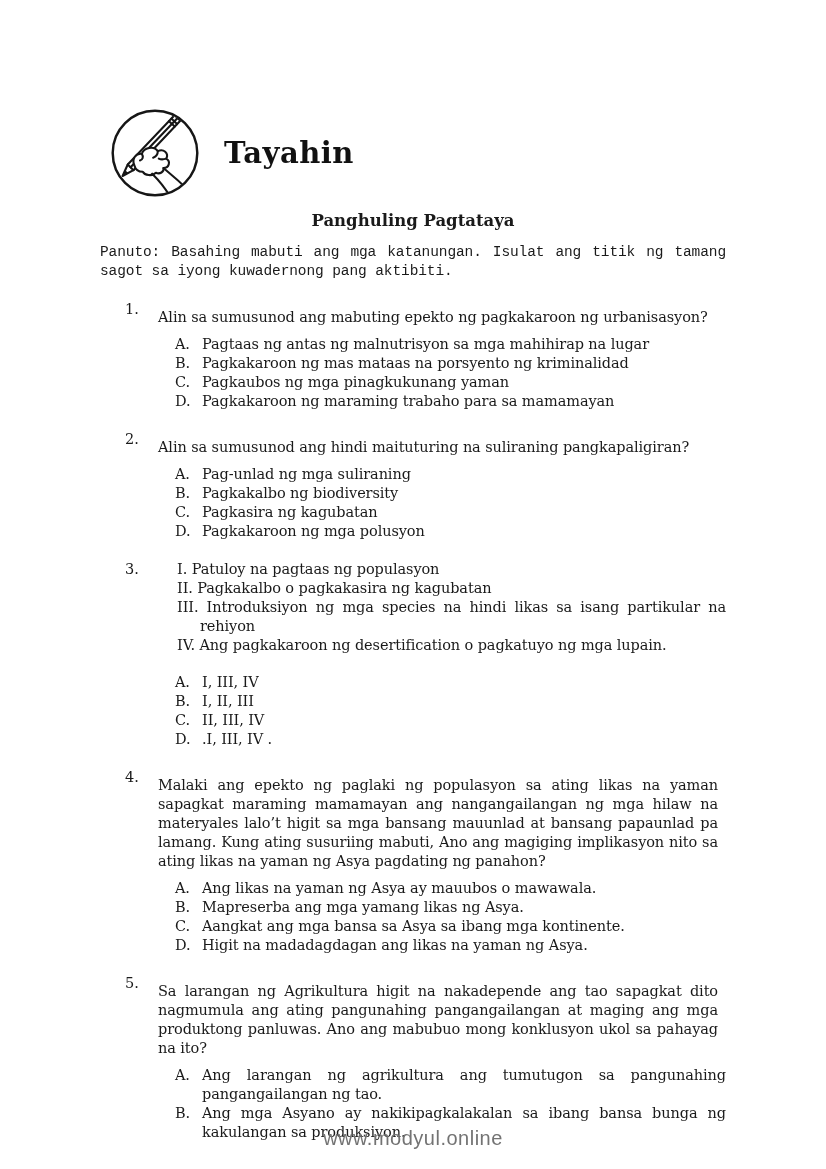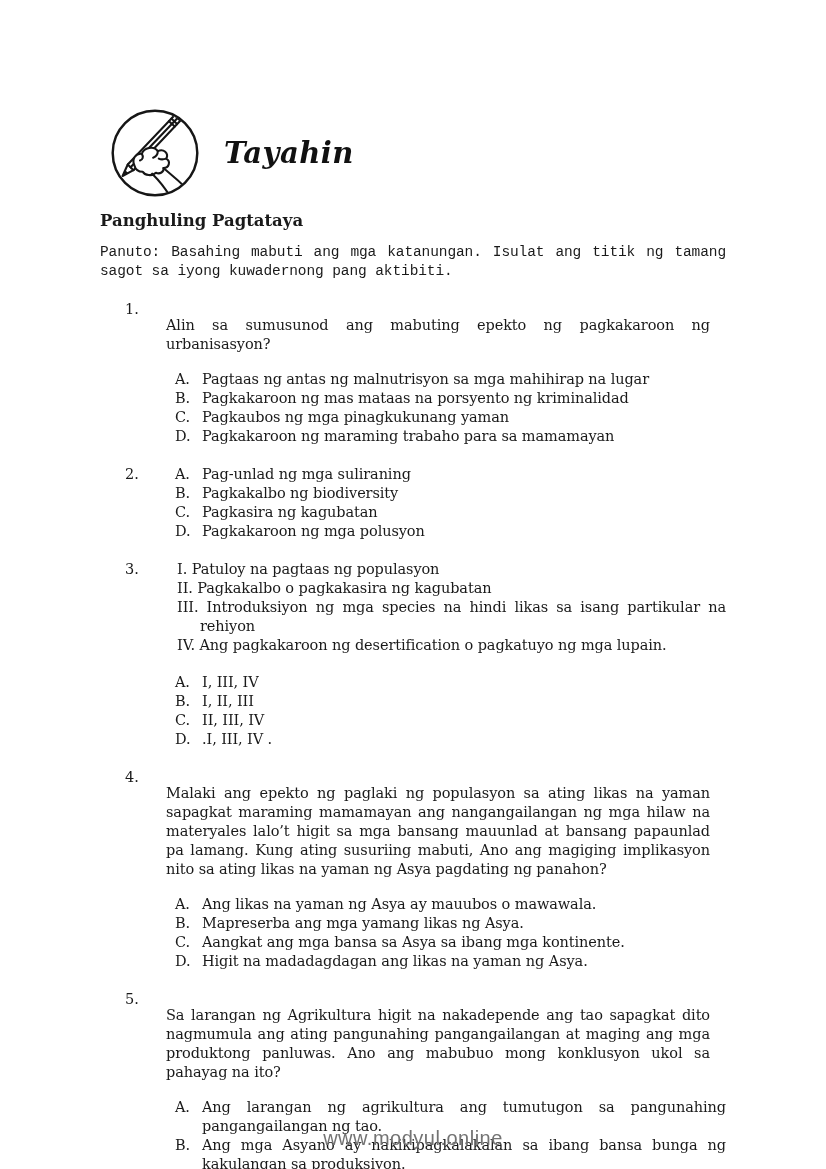--- a/index.html
+++ b/index.html
@@ -25,45 +25,45 @@
     padding-top: 106px;
     padding-left: 8px;
   }
   .icon-circle { width: 94px; height: 94px; flex: none; }
   .icon-circle svg { width: 100%; height: 100%; display: block; }
   .doc-title {
     margin: 0;
     font-size: 29px;
     line-height: 34px;
     font-weight: bold;
-    font-style: italic;
     letter-spacing: 0.5px;
     color: #111;
   }
   .section-heading {
     margin: 10px 0 0 0;
     font-size: 16.5px;
     font-weight: bold;
     line-height: 21px;
     letter-spacing: 0;
+    text-align: center;
   }
   .instructions {
     margin: 12px 0 0 0;
     text-align: justify;
     font-family: Liberation Mono, monospace;
   }
   .questions { margin-top: 15px; }
   .question {
     display: flex;
     margin-top: 19px;
     padding-left: 25px;
   }
   .qnum { width: 25px; flex: none; }
   .qbody { flex: 1; min-width: 0; }
-  .qtext { margin: 16px; text-align: justify; }
+  .qtext { margin: 8px; text-align: justify; }
   .options { margin-top: 0; }
   .options.gap-top { margin-top: 18px; }
   .option { display: flex; padding-left: 25px; }
   .opt-label { width: 27px; flex: none; }
   .opt-text { flex: 1; text-align: justify; }
   .subs { padding-left: 27px; }
   .sub-item {
     padding-left: 23px;
     text-indent: -23px;
     text-align: justify;
@@ -148,20 +148,21 @@
             <span class="opt-label">D.</span>
             <span class="opt-text">Pagkakaroon ng maraming trabaho para sa mamamayan</span>
           </div>
         </div>
       </div>
     </div>
 
     <div class="question">
       <div class="qnum">2.</div>
       <div class="qbody">
+        <p class="qtext">Alin sa sumusunod ang hindi maituturing na suliraning pangkapaligiran?</p>
         <div class="options">
           <div class="option">
             <span class="opt-label">A.</span>
             <span class="opt-text">Pag-unlad ng mga suliraning</span>
           </div>
           <div class="option">
             <span class="opt-label">B.</span>
             <span class="opt-text">Pagkakalbo ng biodiversity</span>
           </div>
           <div class="option">

